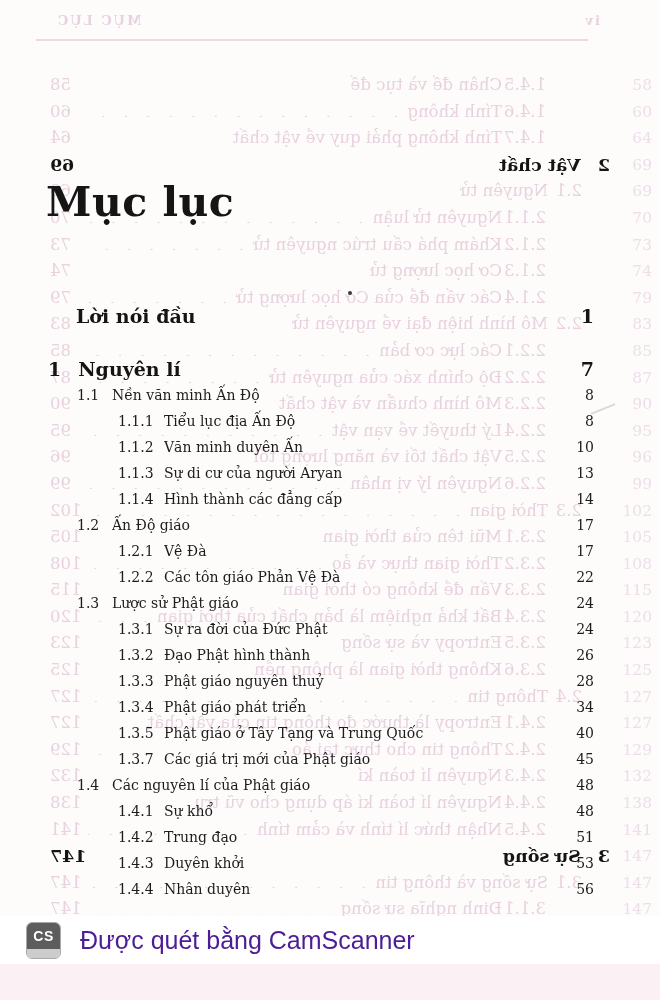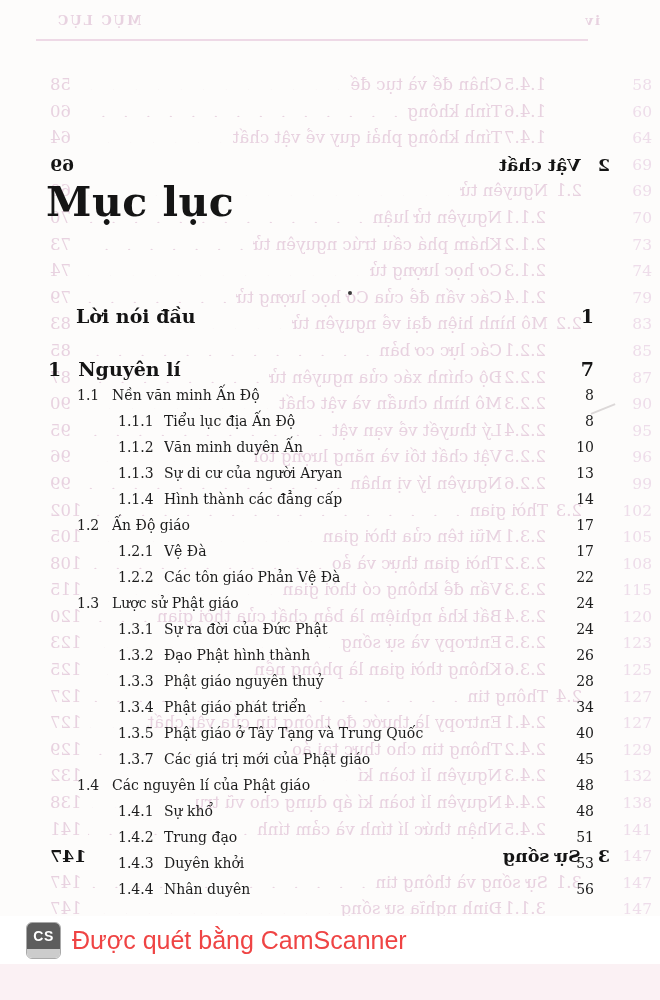--- a/index.html
+++ b/index.html
@@ -66,33 +66,33 @@
   .ghost-list .row .leader.on::after{letter-spacing:6px;}
   
   .ink-dot{position:absolute;left:348px;top:291px;width:4px;height:4px;border-radius:50%;
     background:#3a3a3a;z-index:2;}
   .pencil-mark{position:absolute;left:590px;top:408px;width:26px;height:1.5px;
     background:#dcd8d8;transform:rotate(-22deg);z-index:2;}
   
   .wm-bar{
     position:absolute;left:0;right:0;top:916px;height:48px;z-index:5;
     background:#ffffff;display:flex;align-items:center;padding-left:26px;
-    box-sizing:border-box;gap:11px;
+    box-sizing:border-box;gap:19px;
     font-family:"Liberation Sans", sans-serif;
   }
   .badge{
     width:35px;height:37px;flex:none;display:flex;flex-direction:column;
     border-radius:6px;overflow:hidden;border:1px solid #a9a9a9;box-sizing:border-box;
   }
   .badge-top{
     flex:1;background:#5d5d5d;color:#ffffff;display:flex;align-items:center;justify-content:center;
     font-size:14px;font-weight:bold;letter-spacing:0.5px;
   }
   .badge-bottom{height:9px;background:#cccccc;}
-  .wm-text{font-size:25px;color:#ef4444;}
+  .wm-text{font-size:25px;color:#4c1d95;}
   
   .bottom-strip{
     position:absolute;left:0;right:0;bottom:0;height:36px;z-index:6;
     background:#fbf1f4;
   }
 </style>
 </head>
 <body>
 
 <div class="page">

